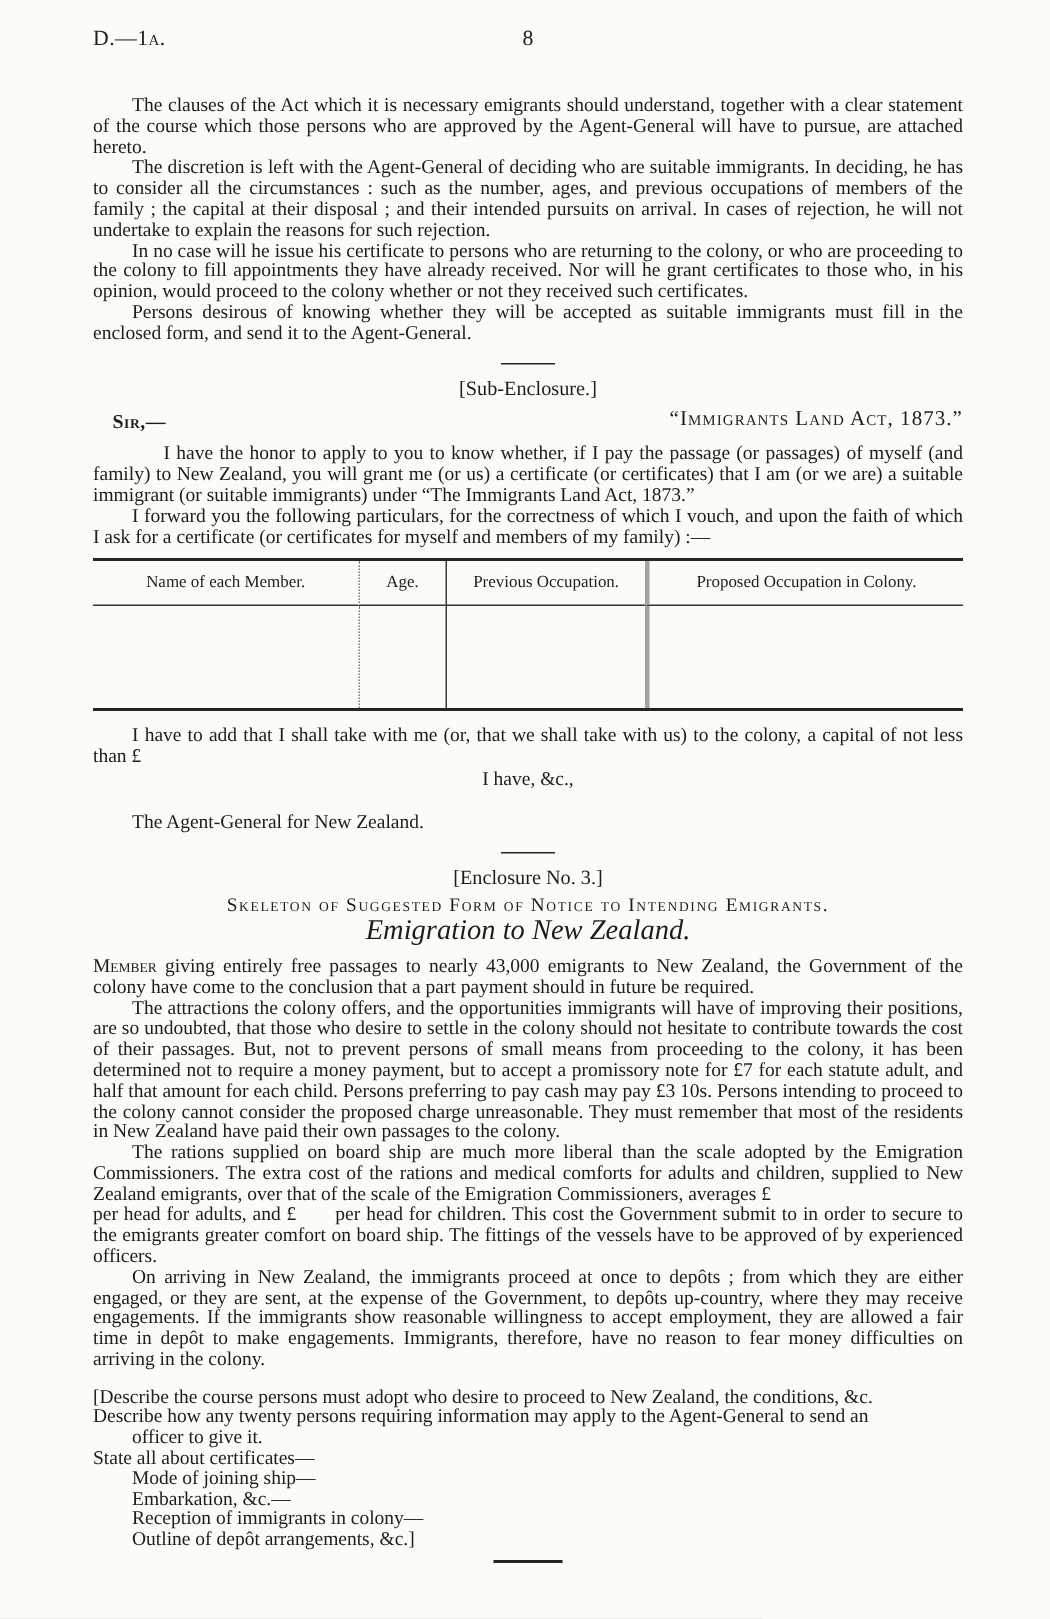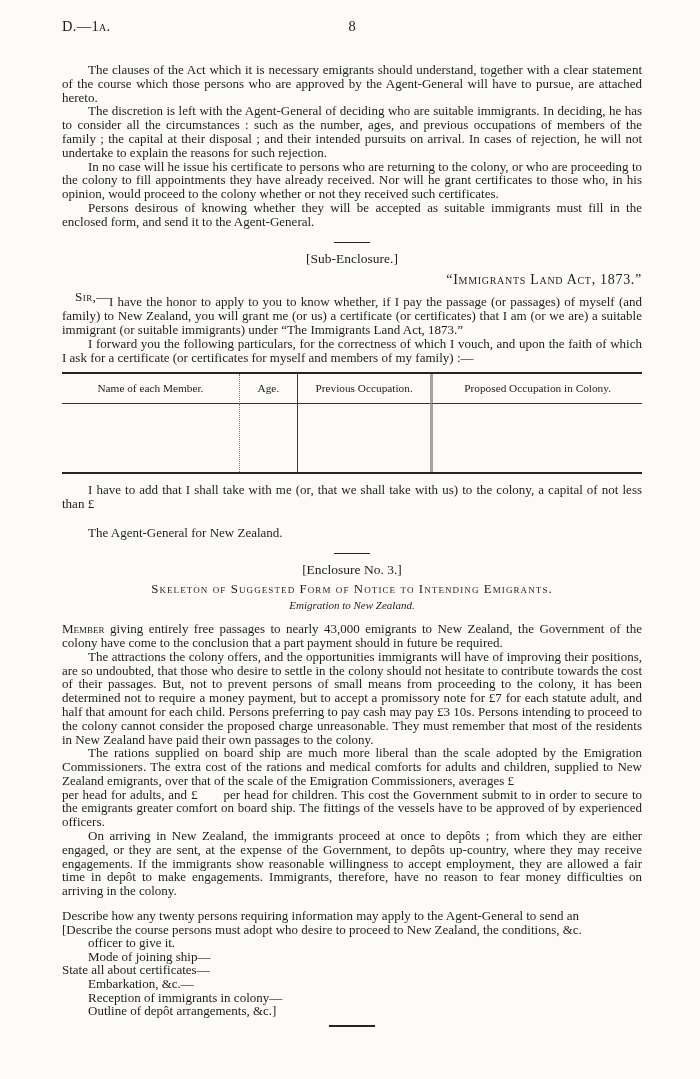--- a/index.html
+++ b/index.html
@@ -25,21 +25,21 @@
   .noindent { text-indent:0; }
 
   .sc { font-variant:small-caps; }
 
   .rule { width:36px; border-top:1.6px solid #23231f; margin:13px auto 9px auto; }
   .rule-end { width:46px; border-top:2px solid #23231f; margin:7px auto 0 auto; }
 
   .center-head { text-align:center; font-size:13.5px; }
 
   .salutation-row { position:relative; margin-top:8px; height:16px; }
-  .salutation { position:absolute; left:13px; top:17px; font-size:13.2px; letter-spacing:0.4px; }
+  .salutation { position:absolute; left:13px; top:1px; font-size:13.2px; letter-spacing:0.4px;font-weight:bold; }
   .act-title { display:block; text-align:right; font-size:14px; letter-spacing:0.7px; }
 
   .honor { margin-top:6px; }
   .forward { margin-top:0; }
 
   .form-table { margin-top:8px; border-top:2.2px solid #26261f; border-bottom:2.2px solid #26261f; }
   .tr { display:flex; }
   .td { box-sizing:border-box; }
   .td.c1 { width:30.5%; }
   .td.c2 { width:10%;  border-left:1px dotted #7a7a72; }
@@ -51,21 +51,21 @@
     text-align:right; font-size:11.3px; height:30px; padding:0 4px;
   }
   .tr.body .td { height:68px; }
 
   .capital { margin-top:9px; }
   .valediction { text-align:center; margin-top:1px; }
   .addressee { margin-top:15px; padding-left:26px; }
 
   .enc-head { margin-top:2px; }
   .sc-title { text-align:center; font-size:12.8px; letter-spacing:1.1px; margin-top:6px; font-variant:small-caps; }
-  .italic-sub { text-align:center; font-style:italic; font-size:11px; margin-top:3px; }
+  .italic-sub { text-align:center; font-style:italic; font-size:19px; margin-top:3px; }
   .lead-para { margin-top:9px; }
 
   .blank-gap { display:inline-block; width:26px; }
 
   .notes { margin-top:11px; line-height:13.6px; }
   .note-line { text-align:left; }
   .note-line.ind { padding-left:26px; }
 </style>
 </head>
 <body>
@@ -105,42 +105,43 @@
     </div>
     <div class="tr body">
       <div class="td c1"></div>
       <div class="td c2"></div>
       <div class="td c3"></div>
       <div class="td c4"></div>
     </div>
   </div>
 
   <p class="para capital">I have to add that I shall take with me (or, that we shall take with us) to the colony, a capital of not less than £</p>
+  <div class="valediction">I have, &amp;c.,</div>
   <div class="addressee">The Agent-General for New Zealand.</div>
 
   <div class="rule"></div>
 
   <div class="center-head enc-head">[Enclosure No. 3.]</div>
   <div class="sc-title">Skeleton of Suggested Form of Notice to Intending Emigrants.</div>
   <div class="italic-sub">Emigration to New Zealand.</div>
 
   <p class="para noindent lead-para"><span class="sc">Member</span><span> giving entirely free passages to nearly 43,000 emigrants to New Zealand, the Government of the colony have come to the conclusion that a part payment should in future be required.</span></p>
 
   <p class="para">The attractions the colony offers, and the opportunities immigrants will have of improving their positions, are so undoubted, that those who desire to settle in the colony should not hesitate to contribute towards the cost of their passages. But, not to prevent persons of small means from proceeding to the colony, it has been determined not to require a money payment, but to accept a promissory note for £7 for each statute adult, and half that amount for each child. Persons preferring to pay cash may pay £3 10s. Persons intending to proceed to the colony cannot consider the proposed charge unreasonable. They must remember that most of the residents in New Zealand have paid their own passages to the colony.</p>
 
   <p class="para"><span>The rations supplied on board ship are much more liberal than the scale adopted by the Emigration Commissioners. The extra cost of the rations and medical comforts for adults and children, supplied to New Zealand emigrants, over that of the scale of the Emigration Commissioners, averages £</span><br><span>per head for adults, and £</span><span class="blank-gap"></span><span>per head for children. This cost the Government submit to in order to secure to the emigrants greater comfort on board ship. The fittings of the vessels have to be approved of by experienced officers.</span></p>
 
   <p class="para">On arriving in New Zealand, the immigrants proceed at once to depôts ; from which they are either engaged, or they are sent, at the expense of the Government, to depôts up-country, where they may receive engagements. If the immigrants show reasonable willingness to accept employment, they are allowed a fair time in depôt to make engagements. Immigrants, therefore, have no reason to fear money difficulties on arriving in the colony.</p>
 
   <div class="notes">
+    <div class="note-line">[Describe the course persons must adopt who desire to proceed to New Zealand, the conditions, &amp;c.</div>
     <div class="note-line">Describe how any twenty persons requiring information may apply to the Agent-General to send an</div>
-    <div class="note-line">[Describe the course persons must adopt who desire to proceed to New Zealand, the conditions, &amp;c.</div>
     <div class="note-line ind">officer to give it.</div>
+    <div class="note-line">State all about certificates—</div>
     <div class="note-line ind">Mode of joining ship—</div>
-    <div class="note-line">State all about certificates—</div>
     <div class="note-line ind">Embarkation, &amp;c.—</div>
     <div class="note-line ind">Reception of immigrants in colony—</div>
     <div class="note-line ind">Outline of depôt arrangements, &amp;c.]</div>
   </div>
 
   <div class="rule-end"></div>
 
 </div>
 
 </body></html>

